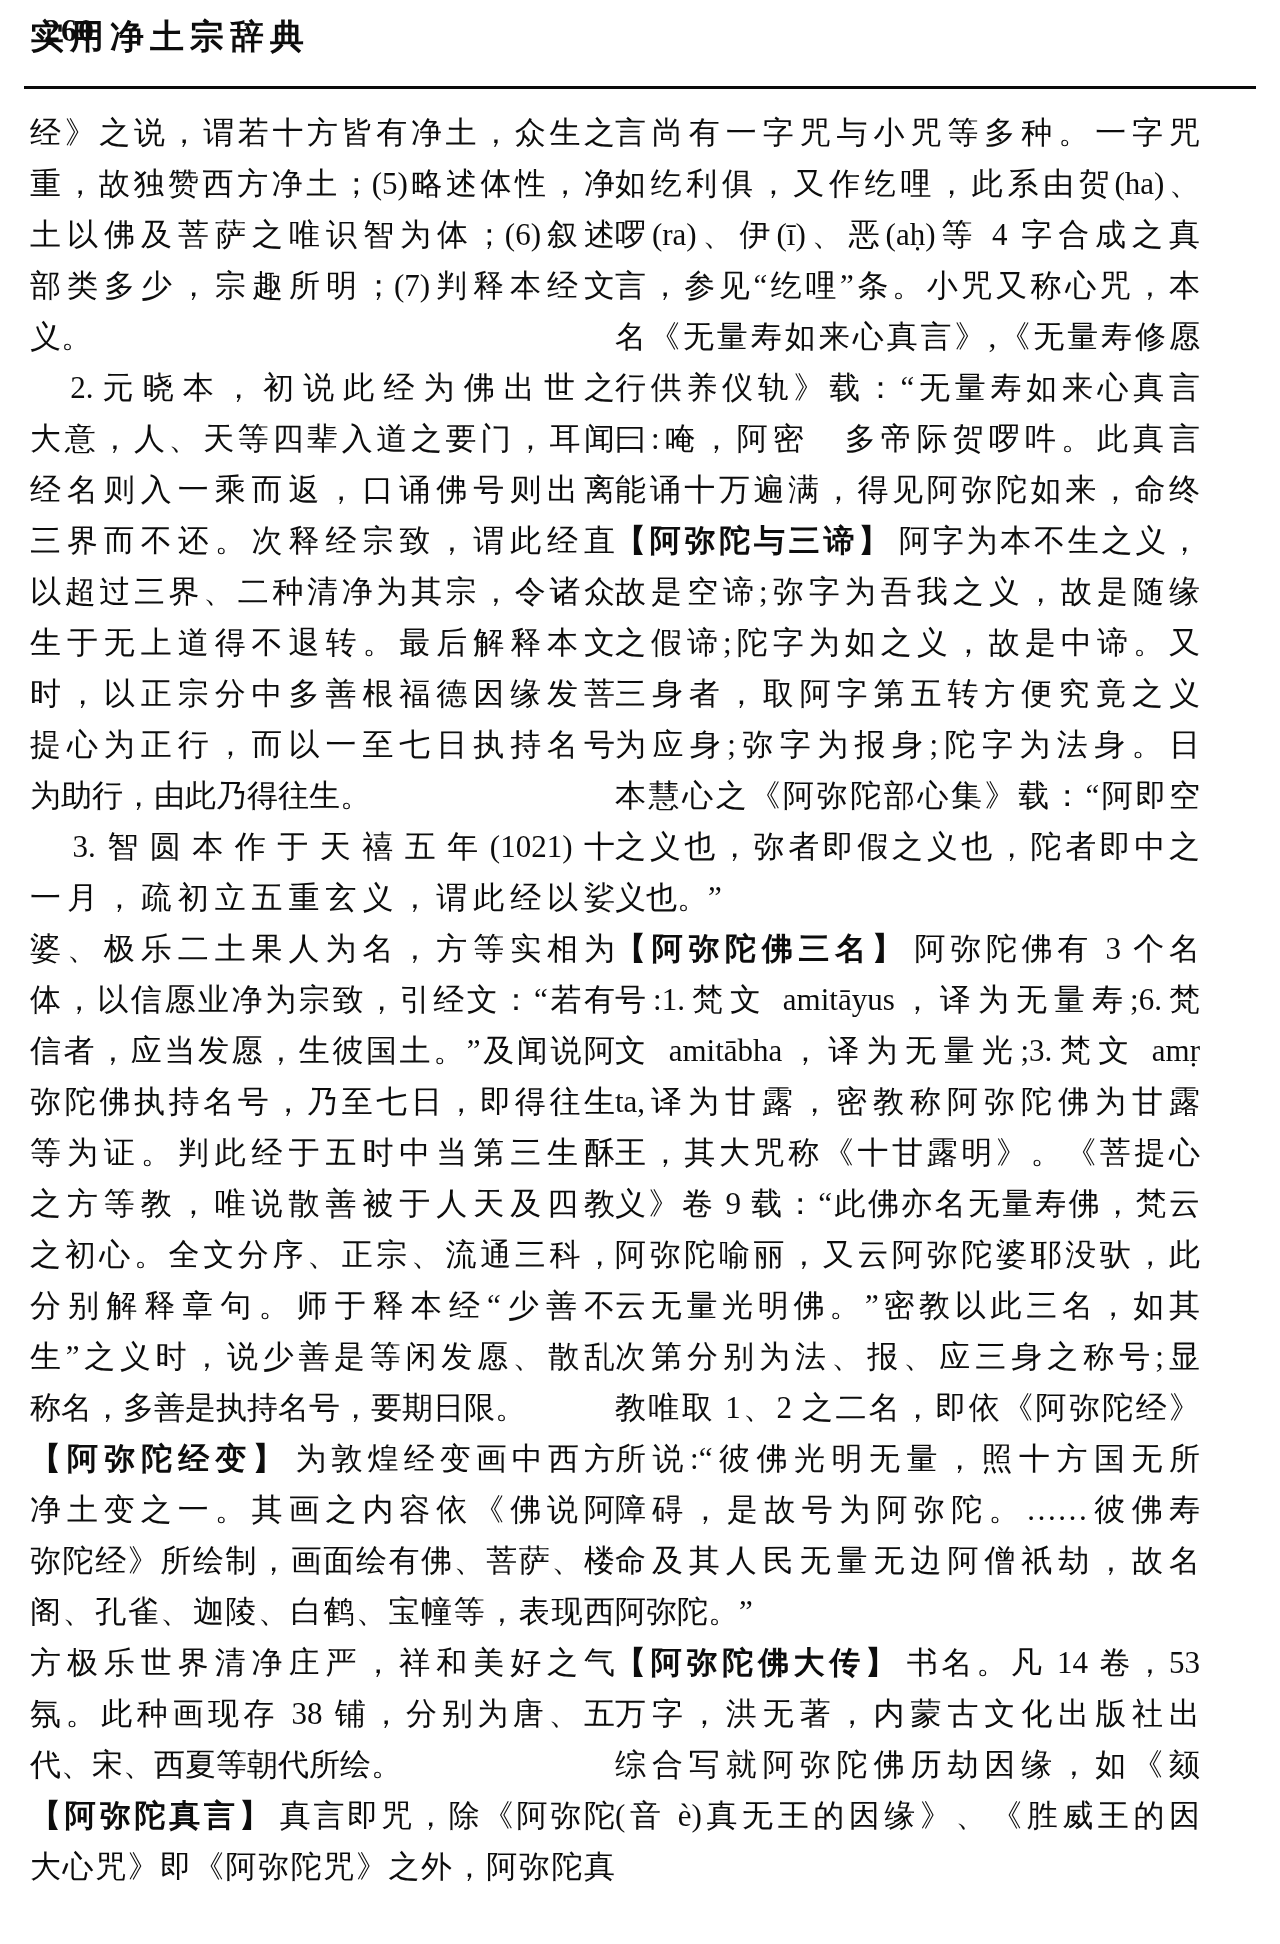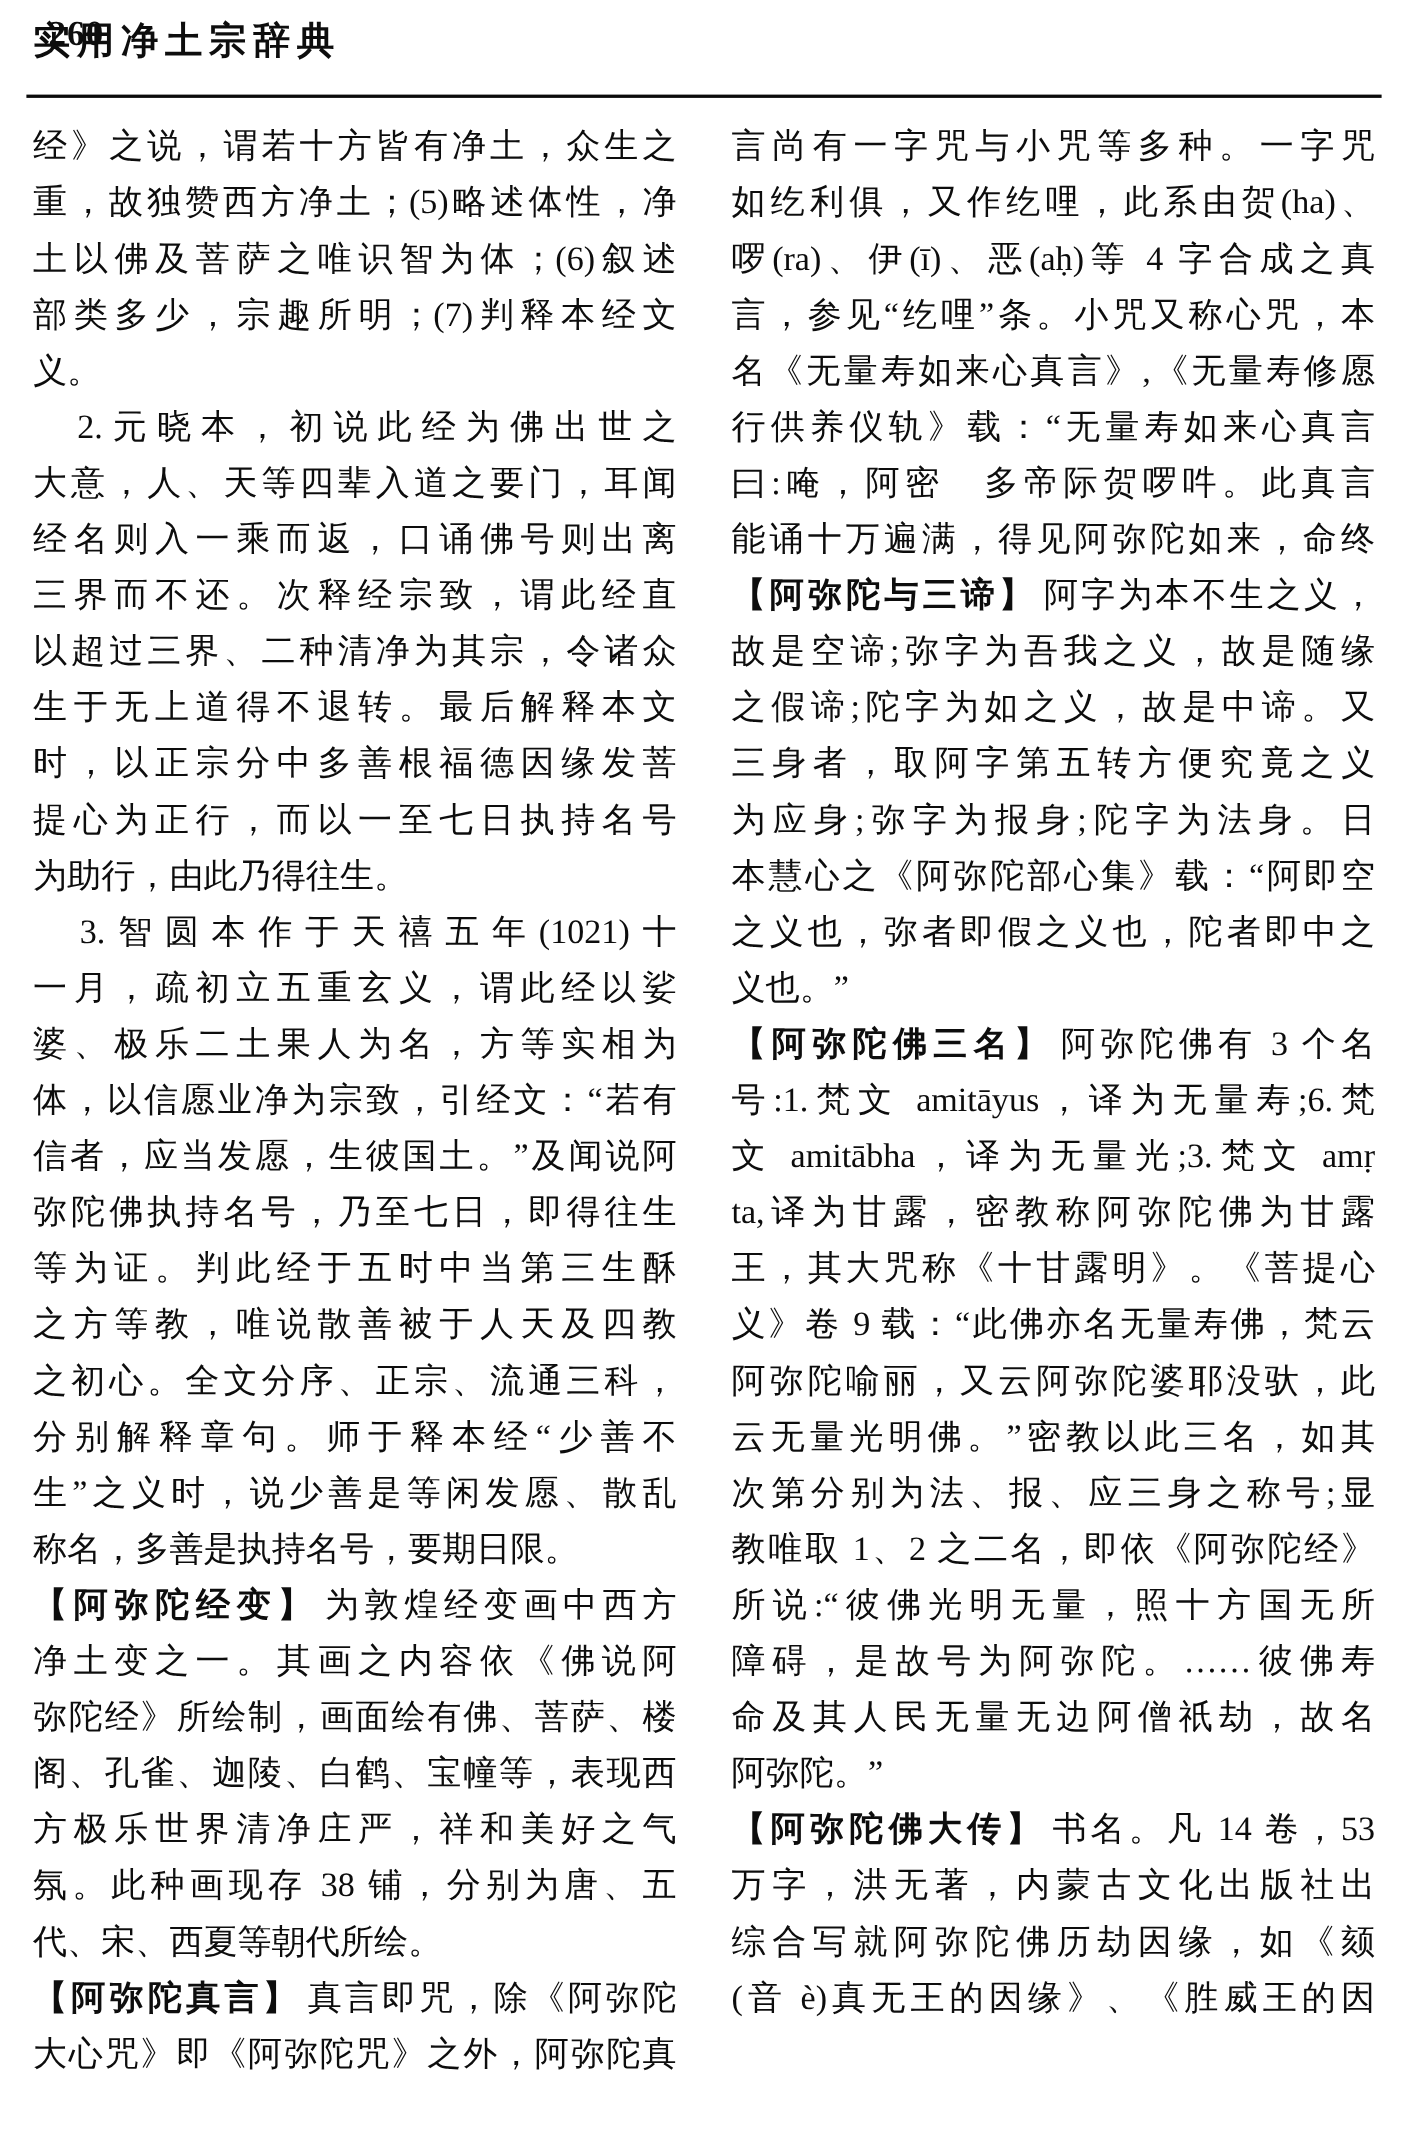--- a/index.html
+++ b/index.html
@@ -41,21 +41,20 @@
     font-weight: 700;
     letter-spacing: 6px;
   }
   .divider {
     height: 0;
     border-top: 3px solid #0a0a0a;
     margin: 4px -6px 0 -6px;
   }
   .columns {
     display: flex;
-    gap: 50px;
     padding-top: 18px;
   }
   .column {
     width: 585px;
   }
   .line {
     height: 51px;
     line-height: 51px;
     font-size: 31px;
     text-align: justify;

